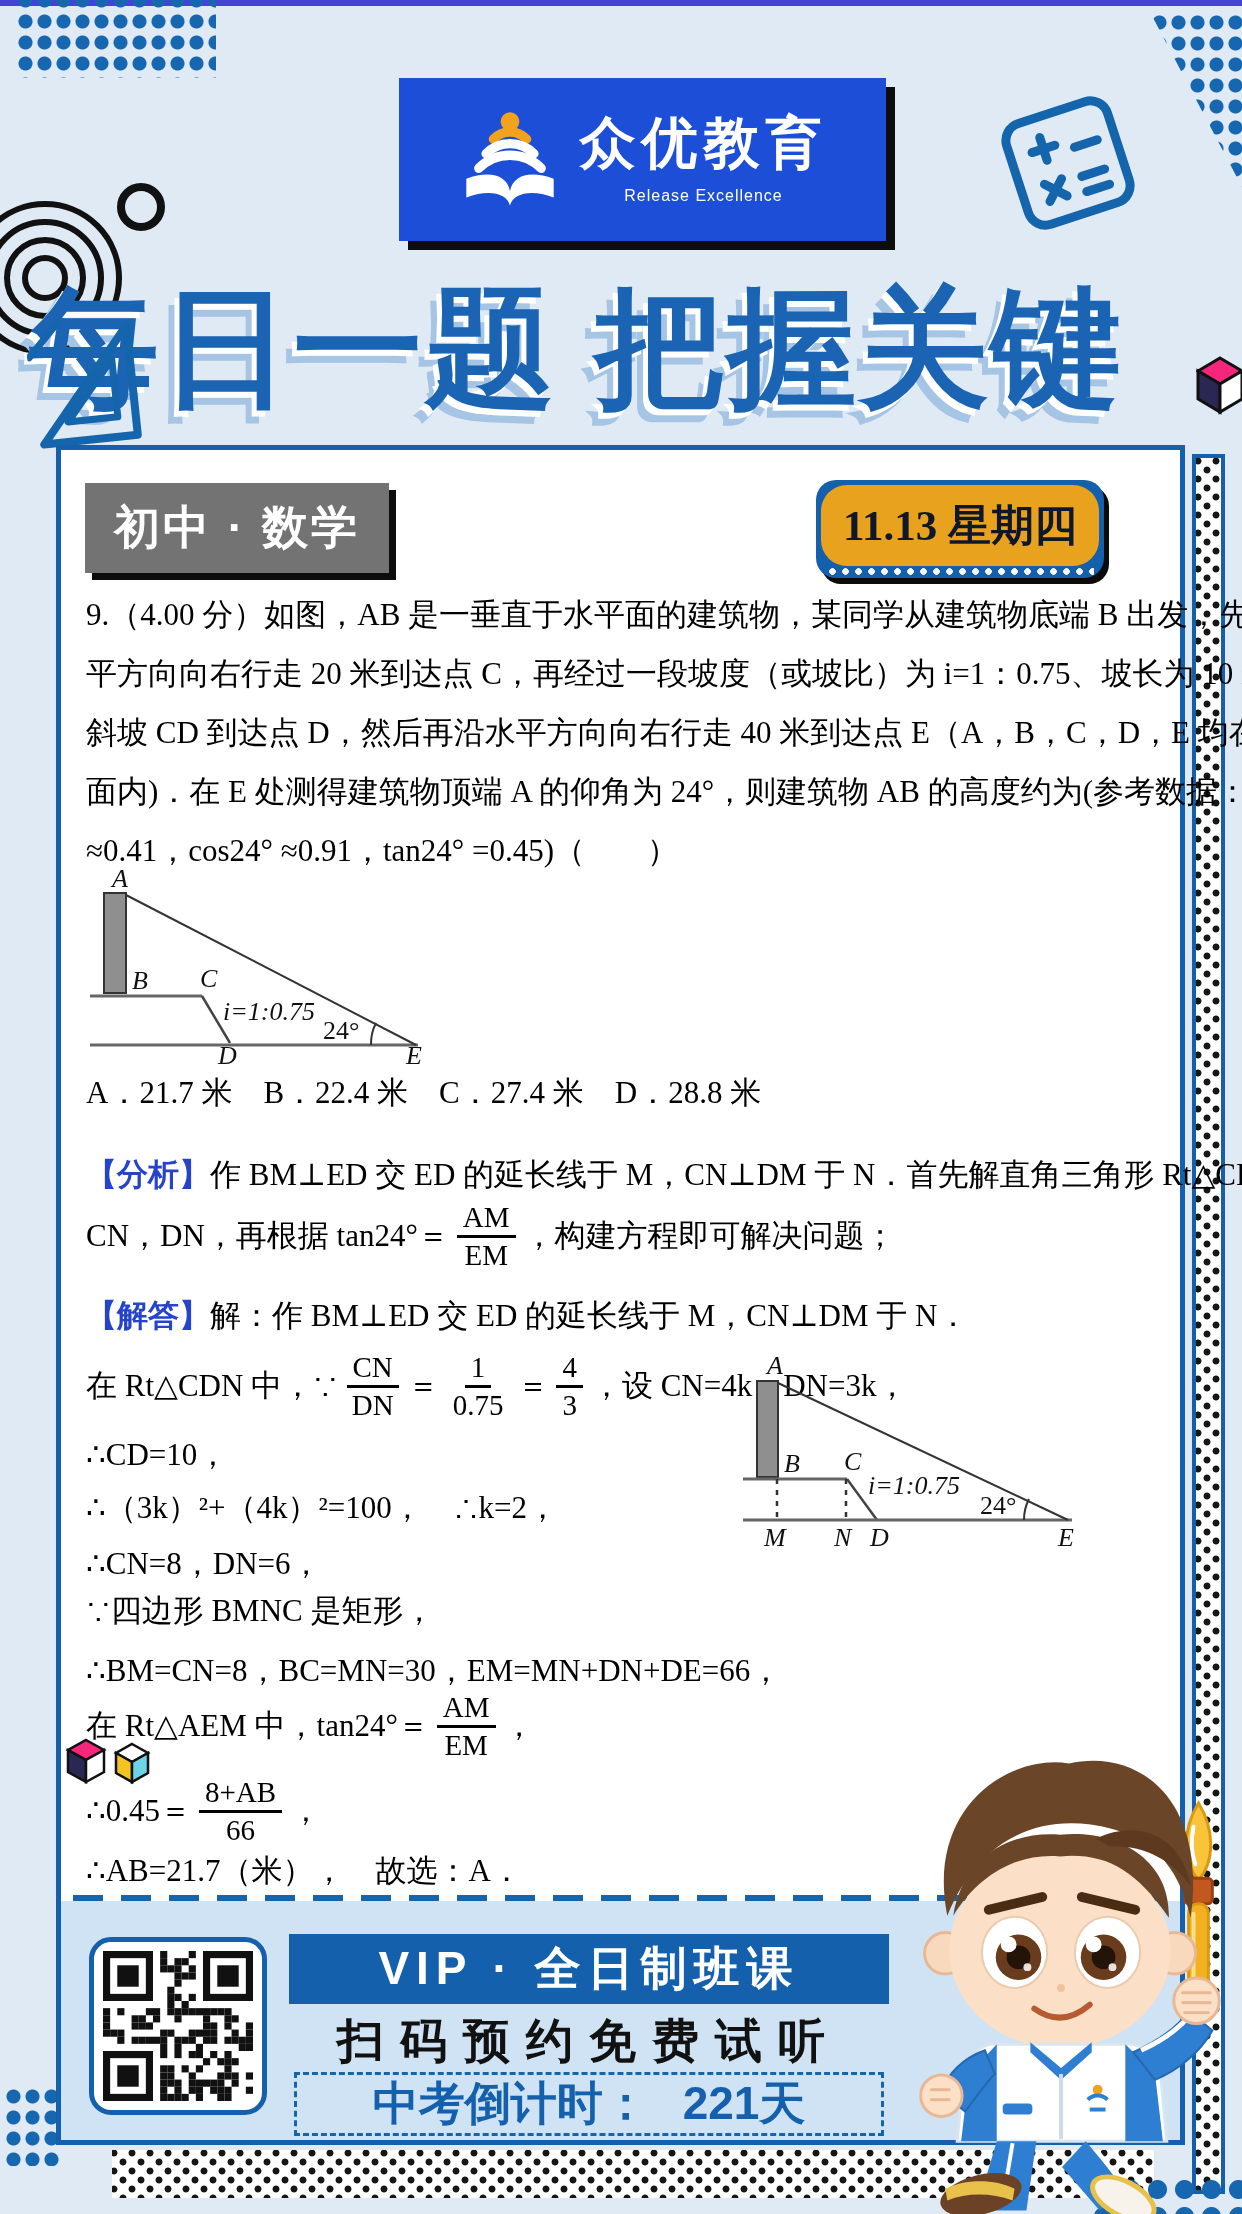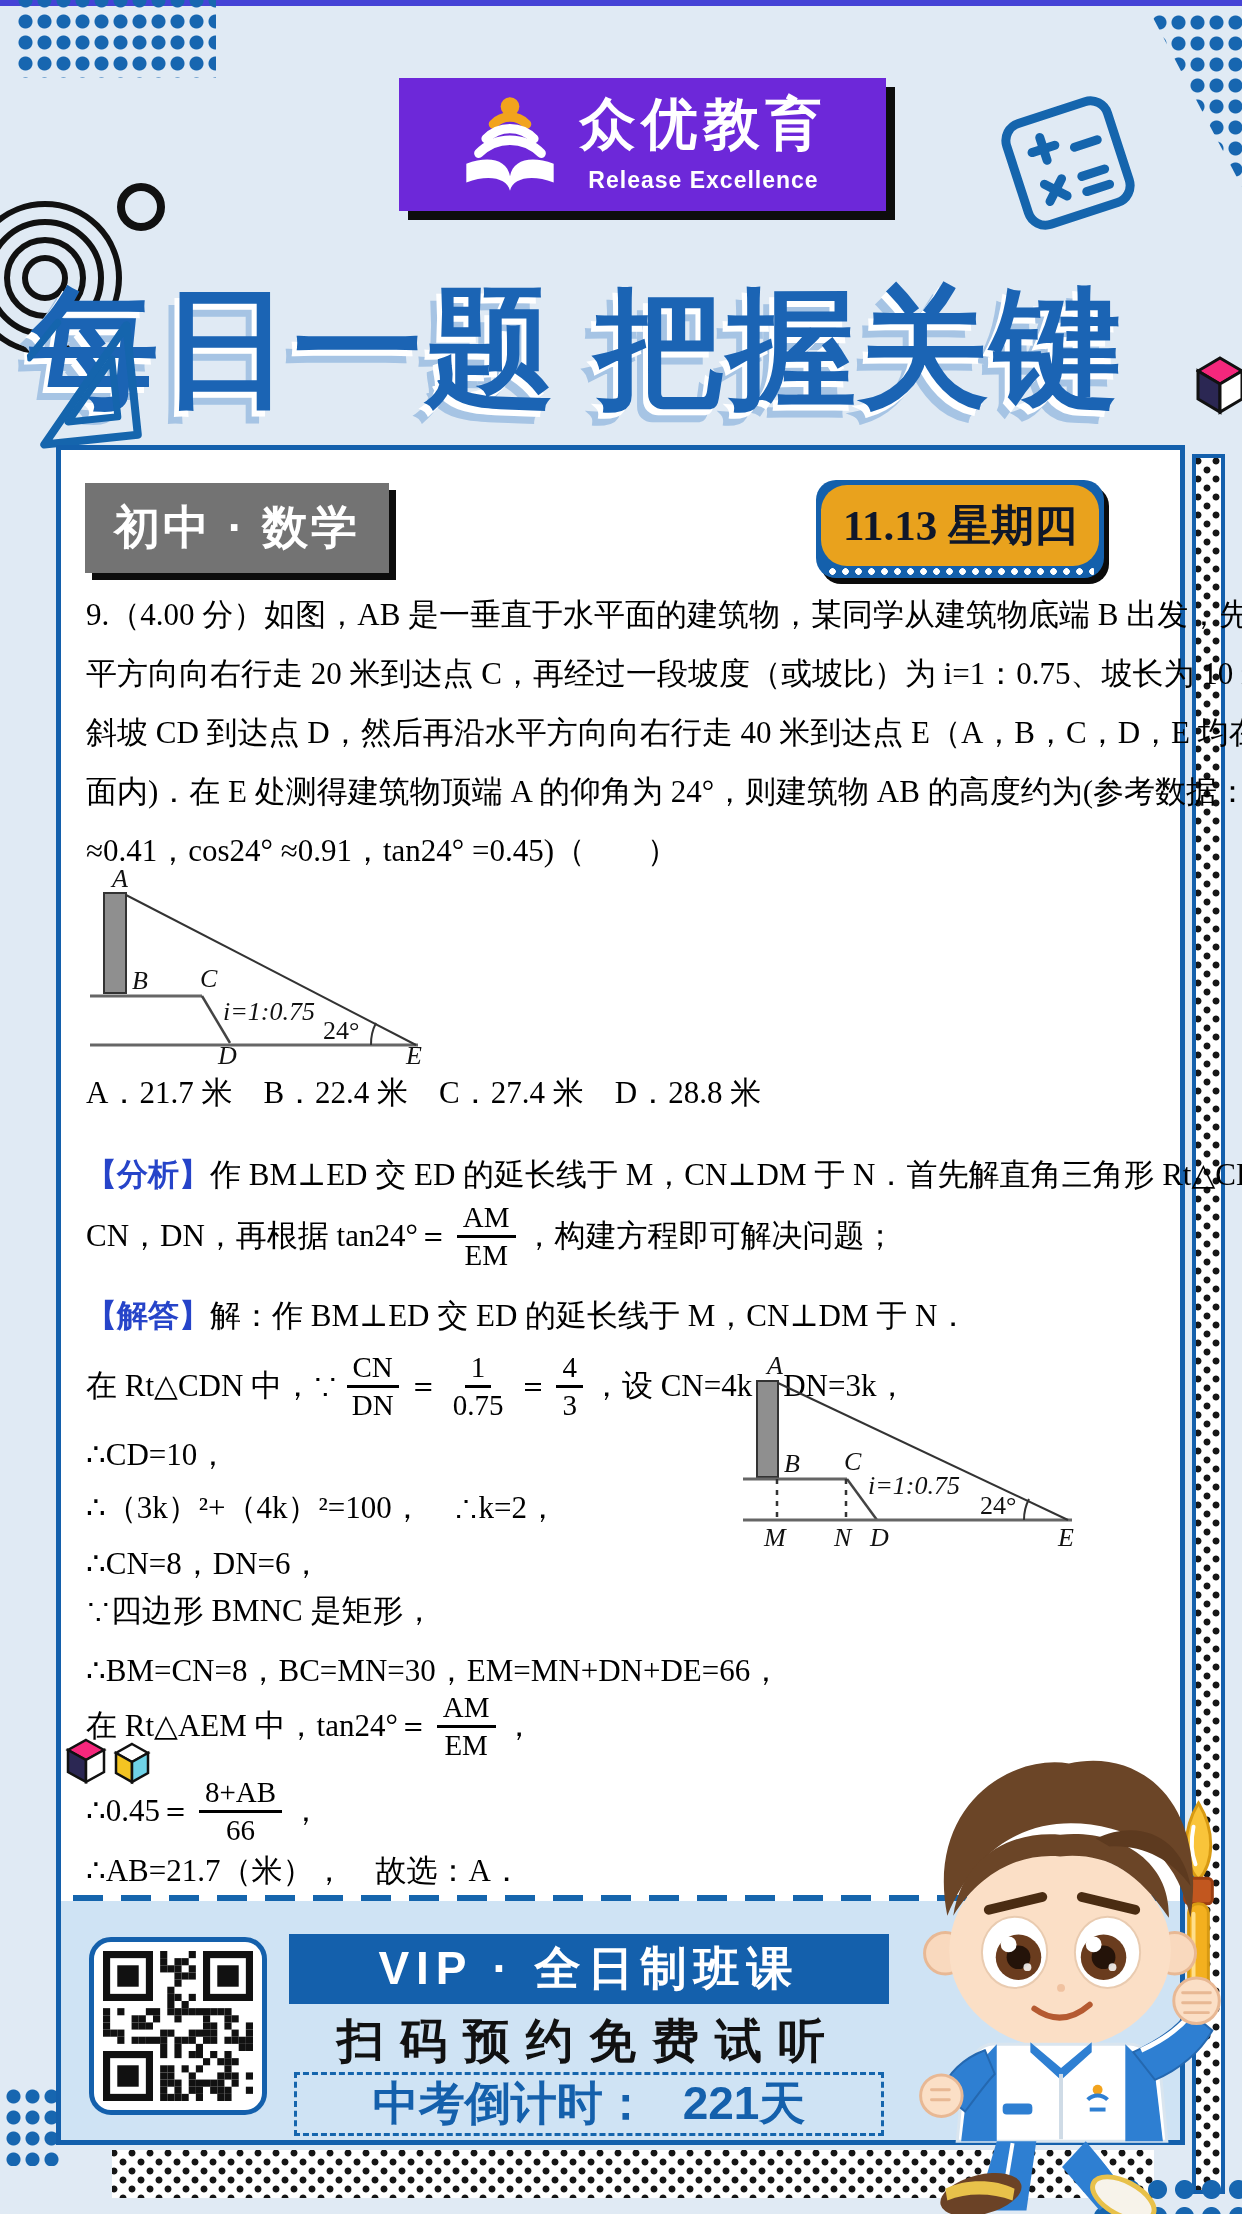--- a/index.html
+++ b/index.html
@@ -17,24 +17,24 @@
   .dots-black{background:#fff;background-image:radial-gradient(circle,#161616 3px,transparent 3.9px),radial-gradient(circle,#161616 3px,transparent 3.9px);background-size:18px 18px;background-position:2px 3px,11px 12px}
 
   .dots-tl{left:16px;top:-10px;width:200px;height:88px}
   .dots-tr{left:1150px;top:12px;width:92px;height:175px;clip-path:polygon(0 0,100% 0,100% 100%)}
   .dots-t5{left:700px;top:519px;width:120px;height:22px}
   .dots-t7{left:680px;top:541px;width:166px;height:22px}
   .dots-bl{left:4px;top:2086px;width:56px;height:80px}
   .dots-br{left:1090px;top:2176px;width:152px;height:38px}
 
   
-  .logo-banner{left:399px;top:78px;width:487px;height:133px;background:#6d28d9;box-shadow:9px 9px 0 #0d0d0d;display:flex;align-items:center;justify-content:center;gap:18px}
+  .logo-banner{left:399px;top:78px;width:487px;height:163px;background:#1d4ed8;box-shadow:9px 9px 0 #0d0d0d;display:flex;align-items:center;justify-content:center;gap:18px}
   .brand-text{color:#fff;text-align:center}
   .brand-name{font-size:56px;font-weight:900;letter-spacing:6px;line-height:1.05}
-  .brand-slogan{font-size:23px;font-weight:700;letter-spacing:1px;margin-top:14px}
+  .brand-slogan{font-size:16px;font-weight:400;letter-spacing:1px;margin-top:14px}
 
   .calc{left:1003px;top:98px;width:130px;height:130px;transform:rotate(-18deg)}
   .rings{left:-40px;top:140px}
   .ruler{left:30px;top:312px;transform:rotate(-6deg)}
   .cube-tr{left:1196px;top:356px}
   .cubes-left{left:64px;top:1734px;z-index:6}
 
   .main-title{left:0;top:262px;width:1152px;text-align:center;font-size:130px;font-weight:900;color:#1b64b4;letter-spacing:2px;white-space:nowrap;text-shadow:-5px 6px 0 #ffffff,-11px 13px 0 #a6c4e4}
 
   

